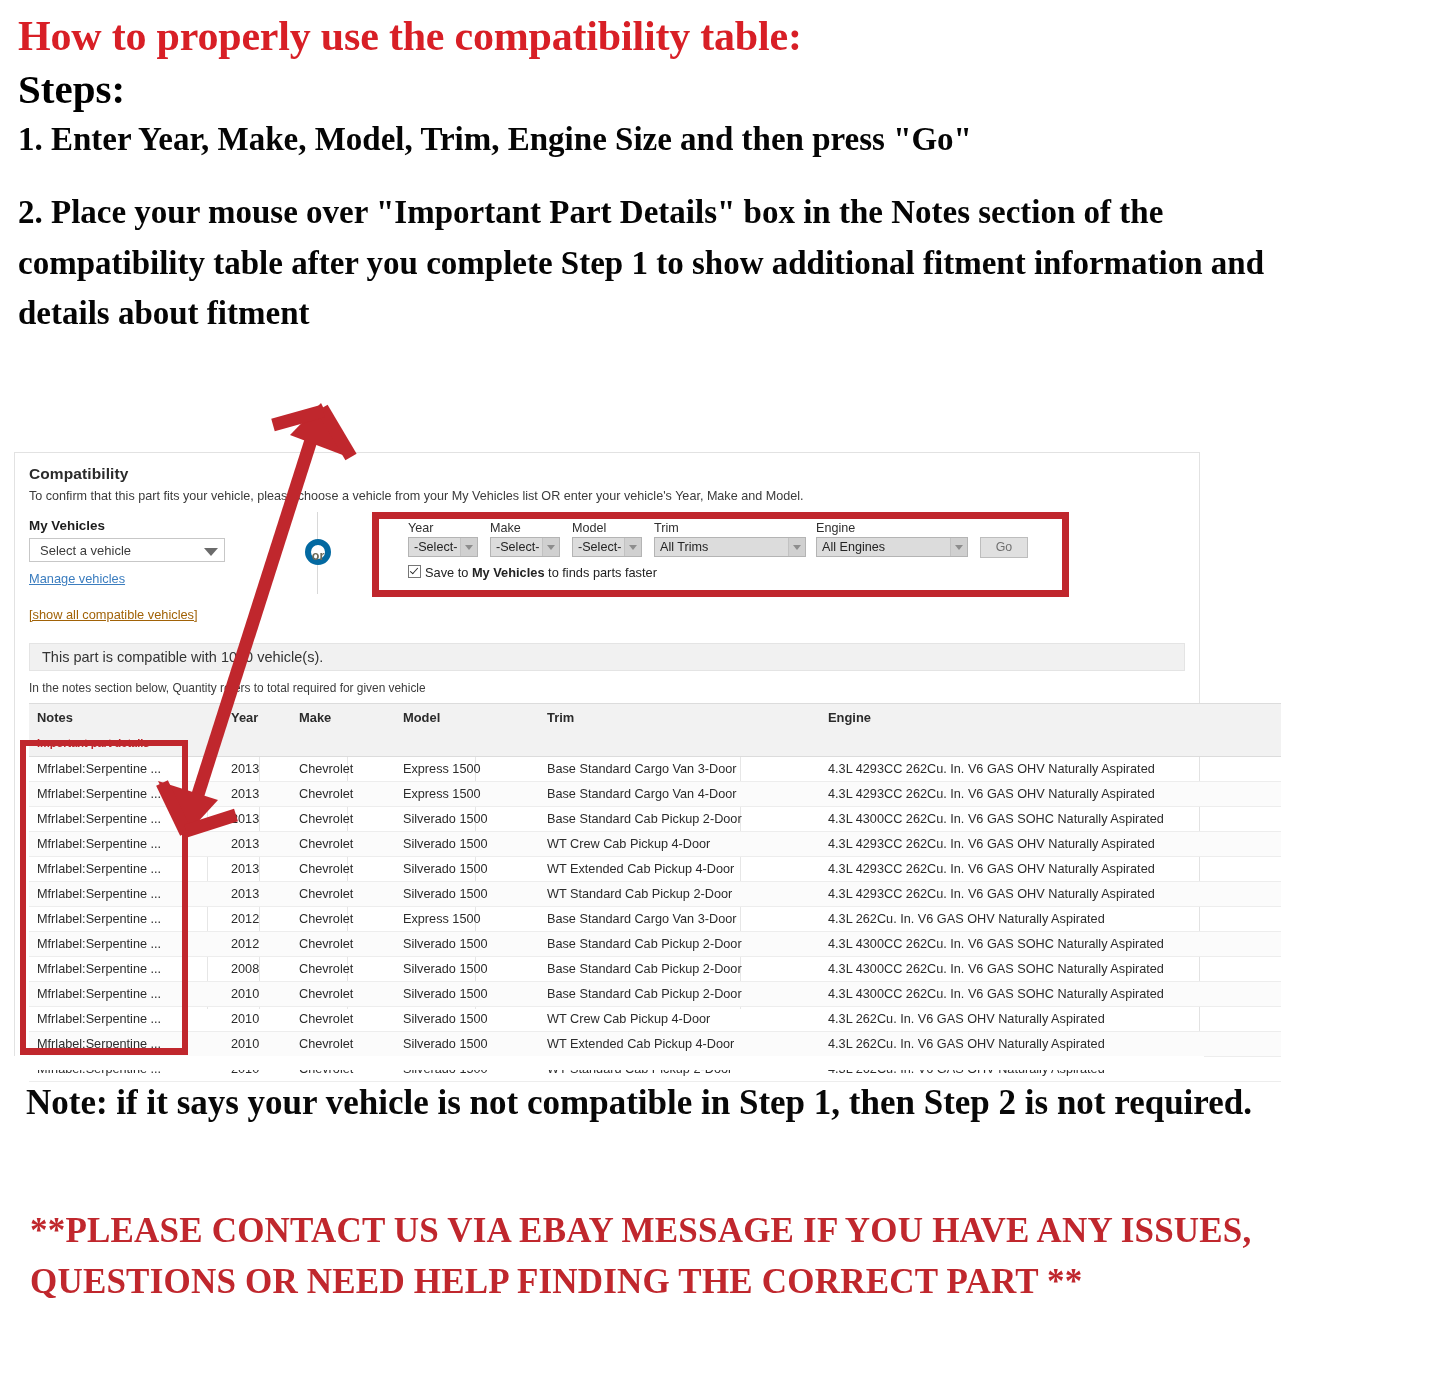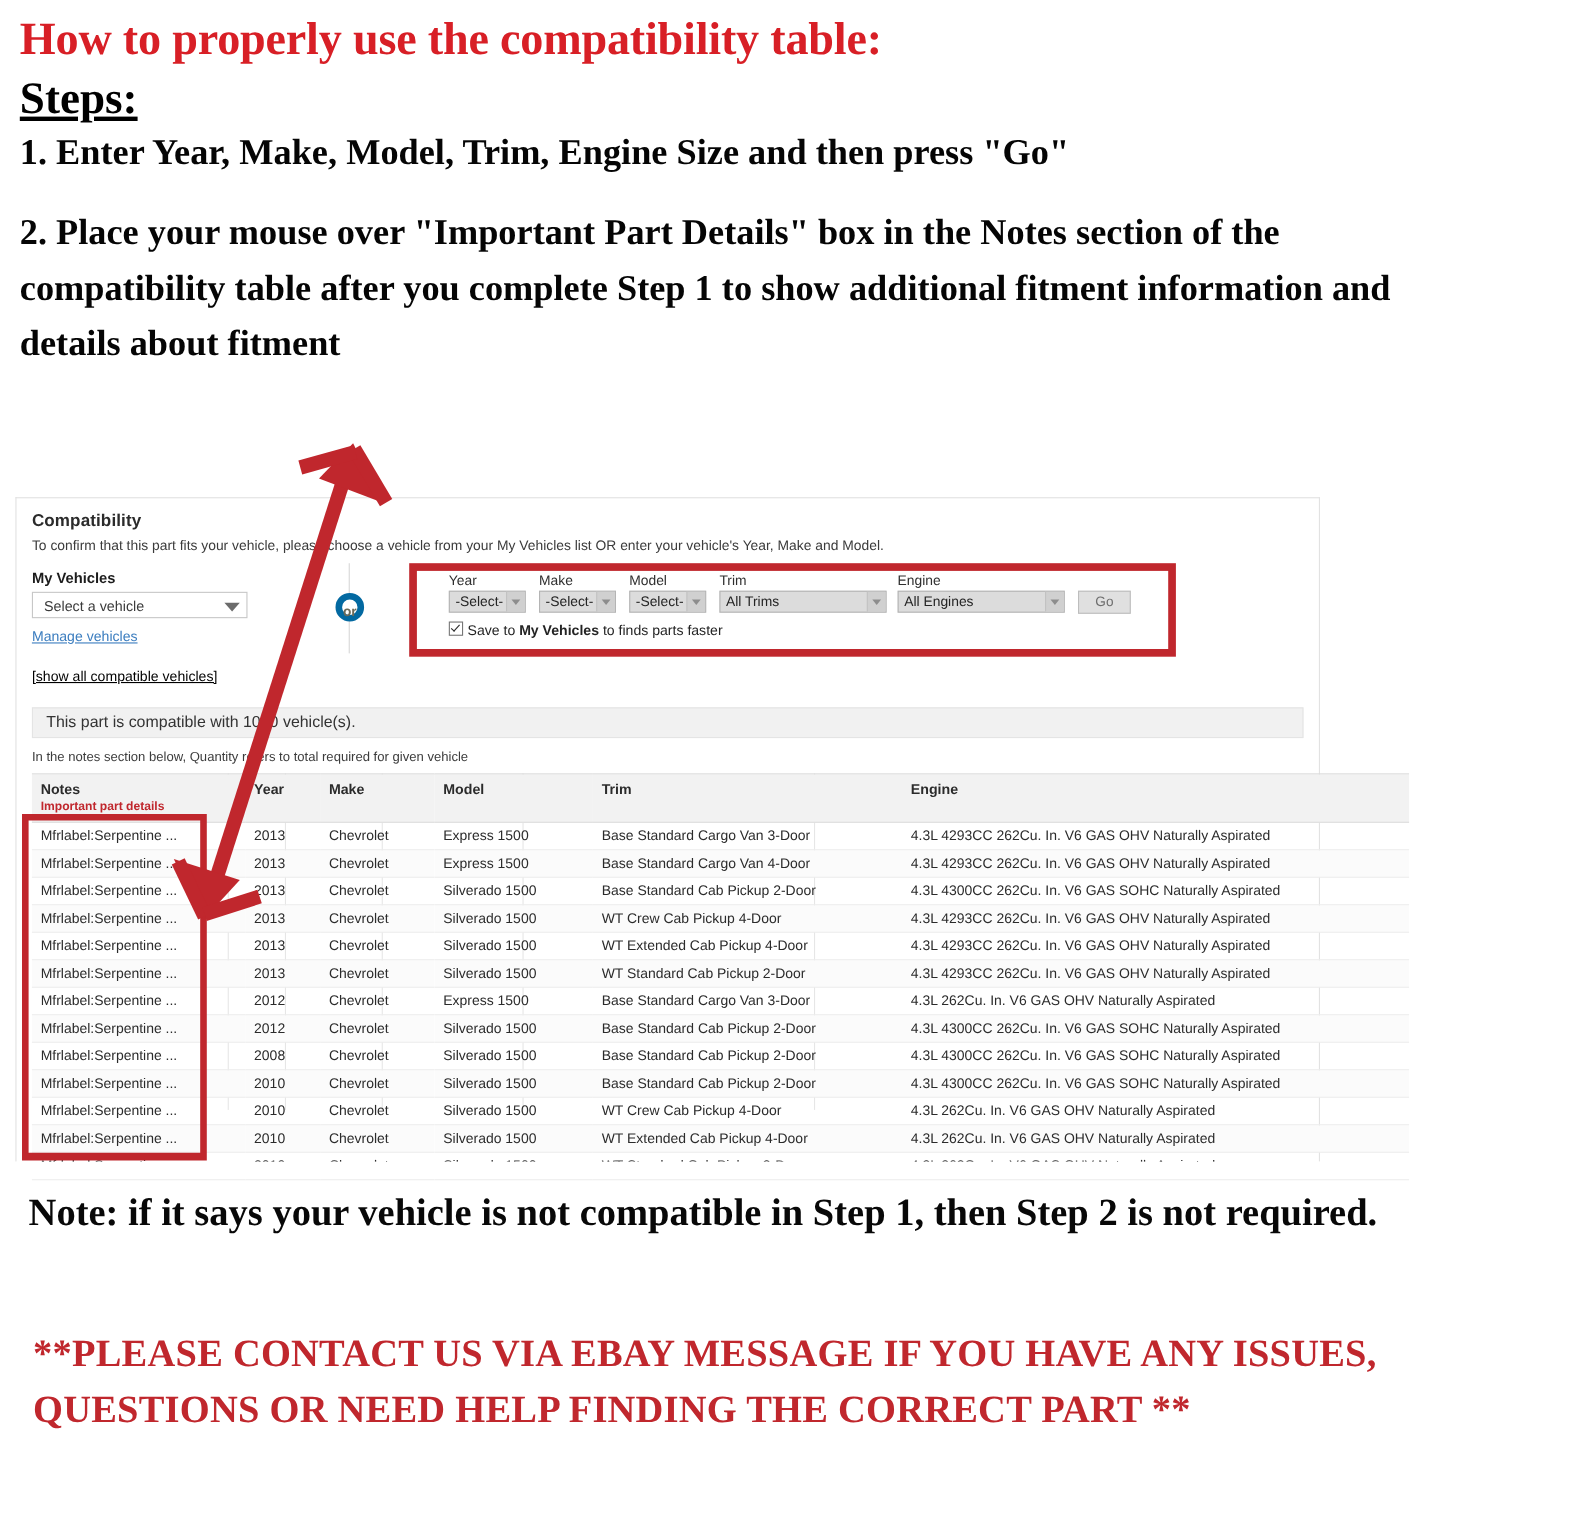--- a/index.html
+++ b/index.html
@@ -33,21 +33,20 @@
     margin: 0 0 6px 0;
     white-space: nowrap;
   }
   .steps-label {
     font-family: "Liberation Serif", serif;
     font-weight: bold;
     font-size: 41px;
     color: #000000;
     line-height: 1.12;
     margin: 8px 0 2px 0;
-    text-decoration: underline;
   }
   .step-line {
     font-family: "Liberation Serif", serif;
     font-weight: bold;
     font-size: 33px;
     color: #050505;
     line-height: 1.18;
     margin: 8px 0 0 0;
   }
   .step-two {
@@ -131,21 +130,21 @@
     left: 14px;
     top: 118px;
     font-size: 12.8px;
     color: #3b7dbf;
   }
   .showall-link {
     position: absolute;
     left: 14px;
     top: 154px;
     font-size: 12.8px;
-    color: #000000;
+    color: #a16207;
     text-align: center;
   }
 
   
   .or-wrap {
     position: absolute;
     left: 305px;
     top: 512px;
     width: 26px;
     height: 82px;
@@ -337,21 +336,21 @@
     color: #2b2b2b;
     padding: 6px 8px 7px 8px;
     vertical-align: top;
     height: 30px;
   }
   .fit-table th .ipd {
     display: block;
     font-size: 11px;
     color: #c0272d;
     font-weight: bold;
-    margin-top: 2px;
+    margin-top: 12px;
   }
   .fit-table td {
     border-bottom: 1px solid #ededed;
     padding: 5px 8px 5px 8px;
     height: 14px;
     white-space: nowrap;
     overflow: hidden;
   }
   .fit-table tr:nth-child(even) td { background: #fbfbfb; }
   .col-notes  { width: 178px; }

